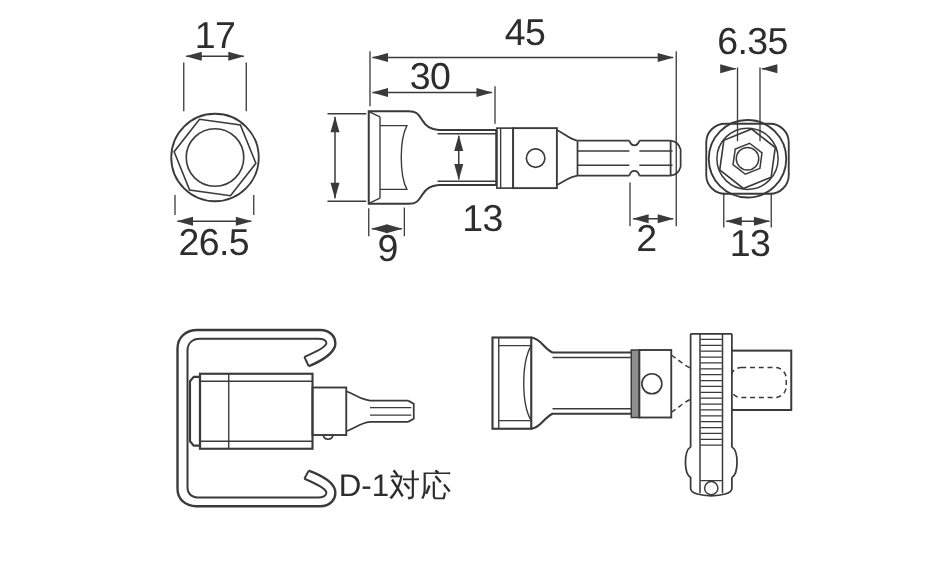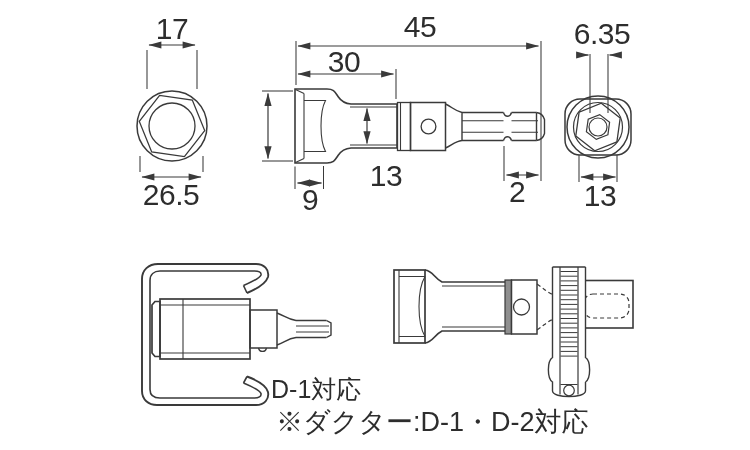--- a/index.html
+++ b/index.html
@@ -156,15 +156,14 @@
 <span class="dim" style="left:420px;top:27px">45</span>
 <span class="dim" style="left:602px;top:34px">6.35</span>
 <span class="dim" style="left:344px;top:62px">30</span>
 <span class="dim" style="left:386px;top:176px">13</span>
 <span class="dim" style="left:171px;top:195px">26.5</span>
 <span class="dim" style="left:310px;top:200px">9</span>
 <span class="dim" style="left:517px;top:192px">2</span>
 <span class="dim" style="left:600px;top:196px">13</span>
 
 <span class="note note1" style="left:271px;top:377px">D-1対応</span>
-<span class="note note2" style="left:276px;top:409px">※ダクター:D-1・D-2対応</span>
 
 </div>
 
 </body></html>

